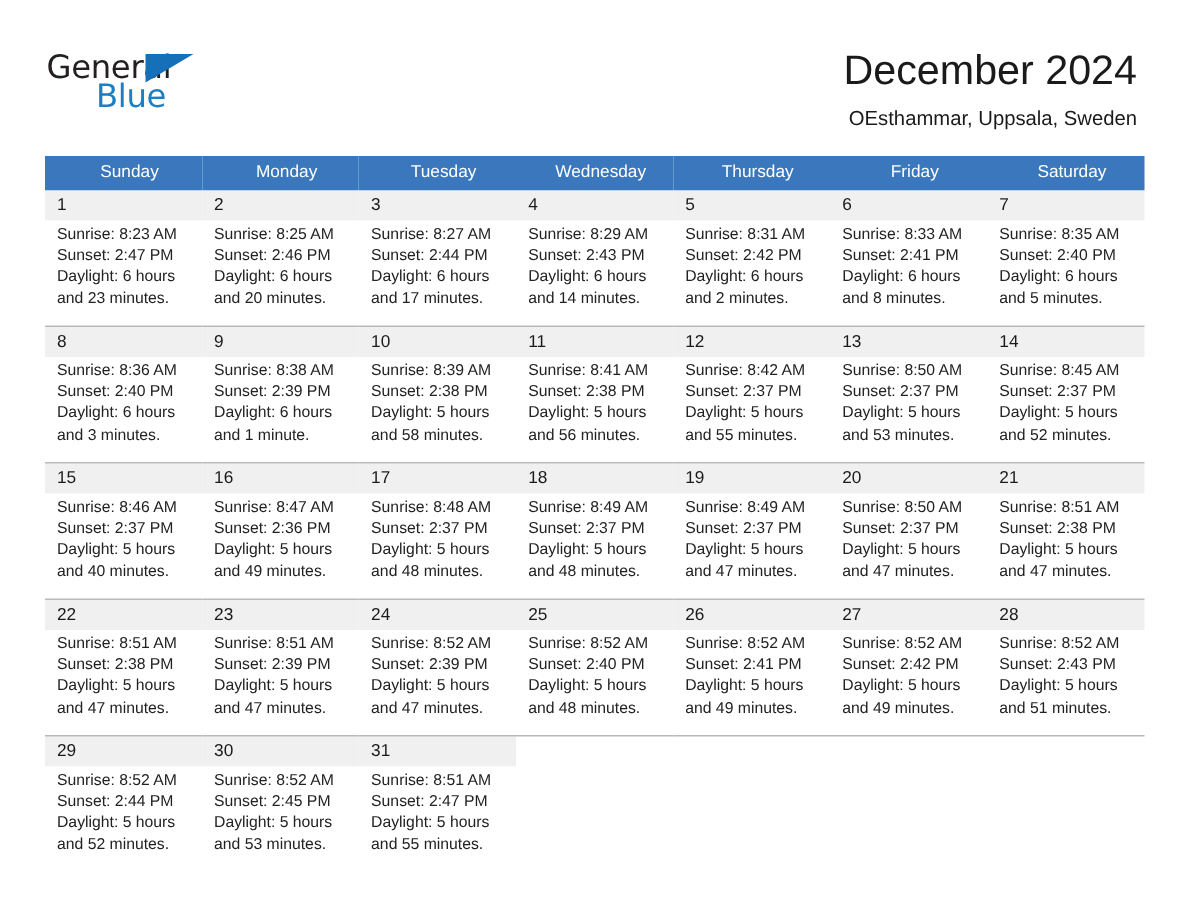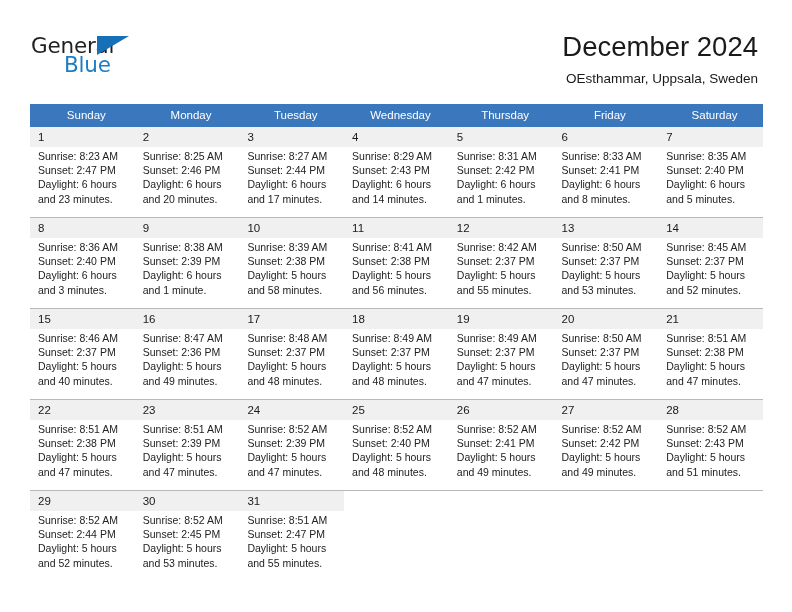--- a/index.html
+++ b/index.html
@@ -219,21 +219,21 @@
             <td>
               <span class="line">Sunrise: 8:29 AM</span>
               <span class="line">Sunset: 2:43 PM</span>
               <span class="line">Daylight: 6 hours</span>
               <span class="line">and 14 minutes.</span>
             </td>
             <td>
               <span class="line">Sunrise: 8:31 AM</span>
               <span class="line">Sunset: 2:42 PM</span>
               <span class="line">Daylight: 6 hours</span>
-              <span class="line">and 1 minutes.</span>
+              <span class="line">and 2 minutes.</span>
             </td>
             <td>
               <span class="line">Sunrise: 8:33 AM</span>
               <span class="line">Sunset: 2:41 PM</span>
               <span class="line">Daylight: 6 hours</span>
               <span class="line">and 8 minutes.</span>
             </td>
             <td>
               <span class="line">Sunrise: 8:35 AM</span>
               <span class="line">Sunset: 2:40 PM</span>

